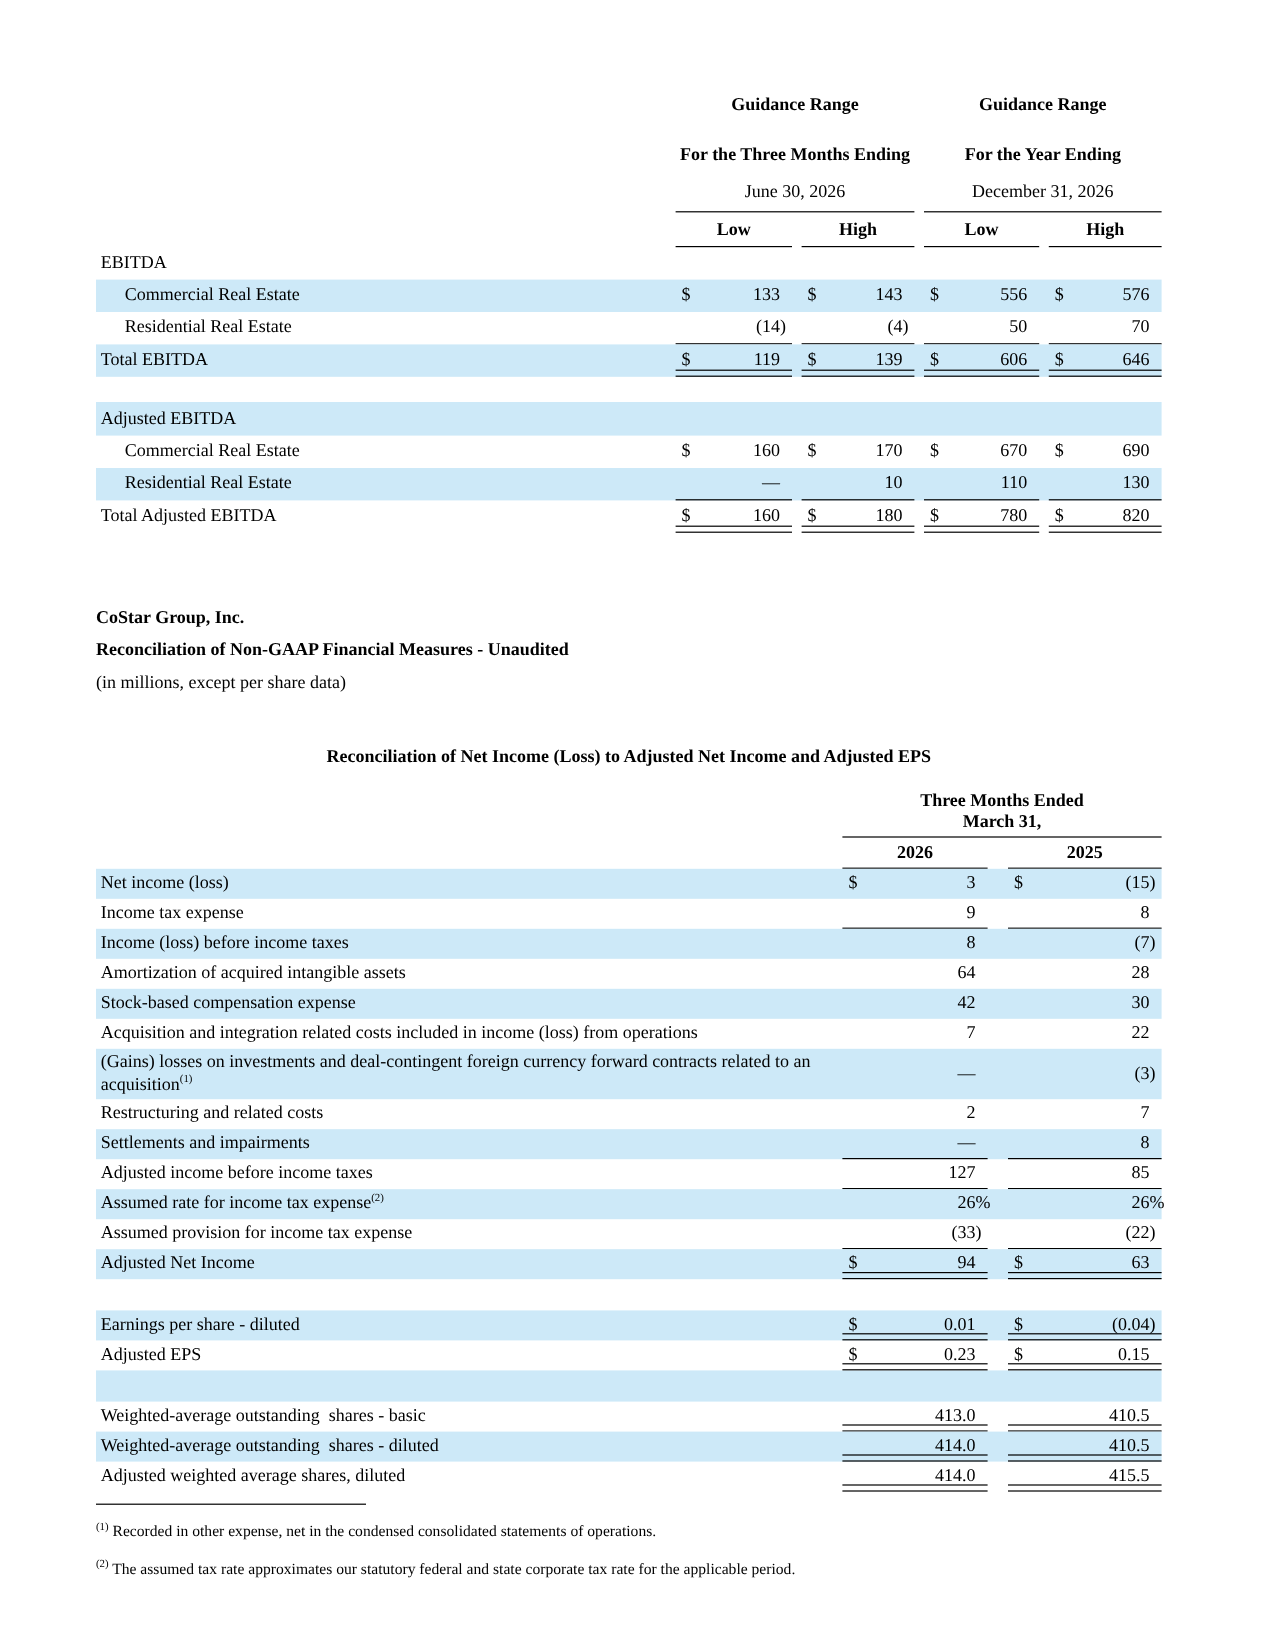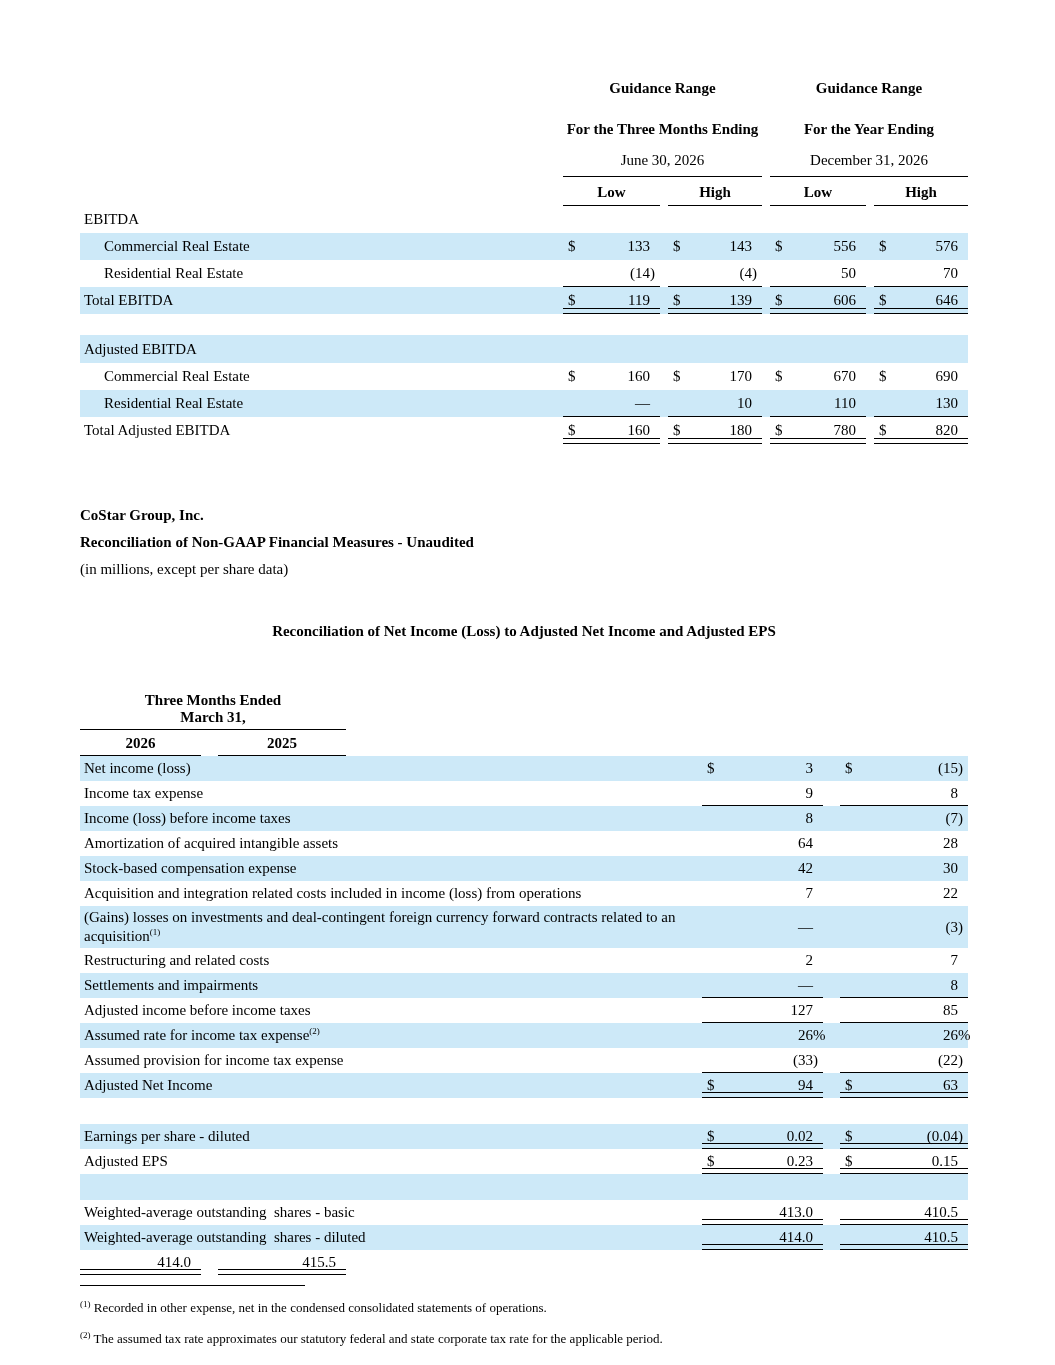--- a/index.html
+++ b/index.html
@@ -58,21 +58,21 @@
   .t1h-cell.c1 { width:97px; }
   .t1h-cell.c2 { width:94px; margin-left:8px; }
   .g2 .t1h-cell.c1 { width:96px; }
 
   
   .section { margin-top:58px; text-align:left; line-height:27px; width:888px; }
   .section .bold { font-weight:bold; }
   .table-title { margin-top:40px; text-align:center; font-weight:bold; width:888px; }
 
   
-  .t2-header { display:flex; width:888px; margin-top:52px;flex-direction:column; }
+  .t2-header { display:flex; width:888px; margin-top:20px; }
   .t2h-spacer { width:622px; }
   .t2h-block { width:266px; }
   .t2h-period { font-weight:bold; text-align:center; border-bottom:1px solid #000;
     padding-bottom:3px; line-height:17px; }
   .t2h-years { display:flex; margin-top:2px; }
   .t2h-year { font-weight:bold; text-align:center; border-bottom:1px solid #000;
     height:24px; display:flex; align-items:center; justify-content:center; }
   .t2h-year.y1 { width:121px; }
   .t2h-year.y2 { width:128px; margin-left:17px; }
 
@@ -536,21 +536,21 @@
               <span class="suf"></span>
             </div>
           </div>
           <div class="spacer" style="height: 26px;"></div>
           <div class="row shaded">
             <div class="lbl">
               <span class="label-text">Earnings per share - diluted</span>
             </div>
             <div class="vg vg1 u-double">
               <span class="cur">$</span>
-              <span class="num">0.02</span>
+              <span class="num">0.01</span>
               <span class="suf"></span>
             </div>
             <div class="vg vg2 u-double">
               <span class="cur">$</span>
               <span class="num">(0.04</span>
               <span class="suf">)</span>
             </div>
           </div>
           <div class="row">
             <div class="lbl">
@@ -592,20 +592,23 @@
               <span class="num">414.0</span>
               <span class="suf"></span>
             </div>
             <div class="vg vg2 u-double">
               <span class="cur"></span>
               <span class="num">410.5</span>
               <span class="suf"></span>
             </div>
           </div>
           <div class="row">
+            <div class="lbl">
+              <span class="label-text">Adjusted weighted average shares, diluted</span>
+            </div>
             <div class="vg vg1 u-double">
               <span class="cur"></span>
               <span class="num">414.0</span>
               <span class="suf"></span>
             </div>
             <div class="vg vg2 u-double">
               <span class="cur"></span>
               <span class="num">415.5</span>
               <span class="suf"></span>
             </div>

